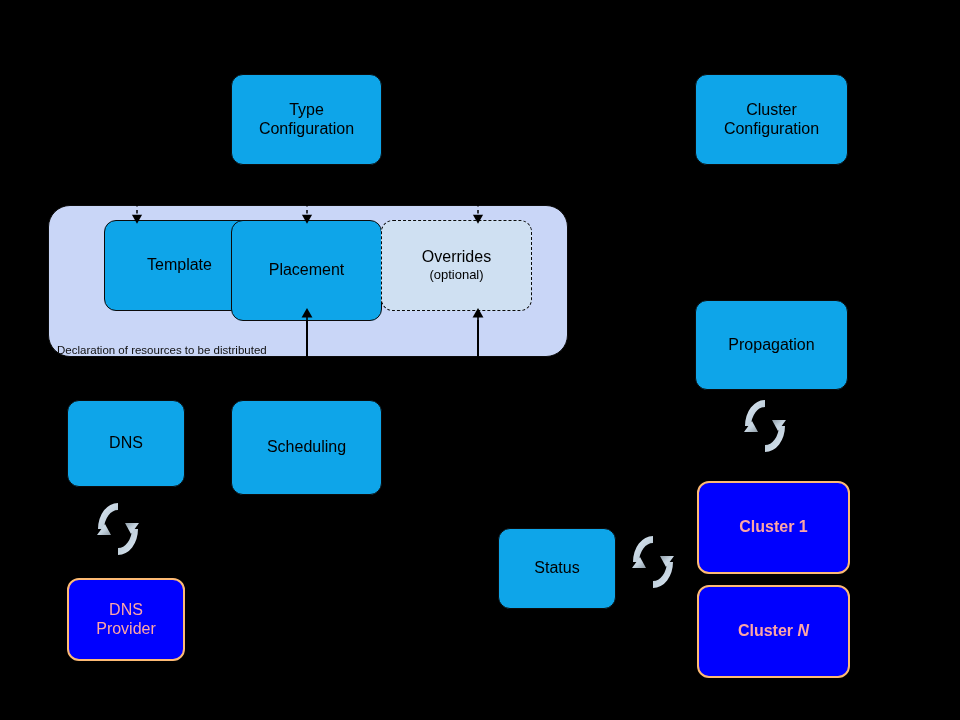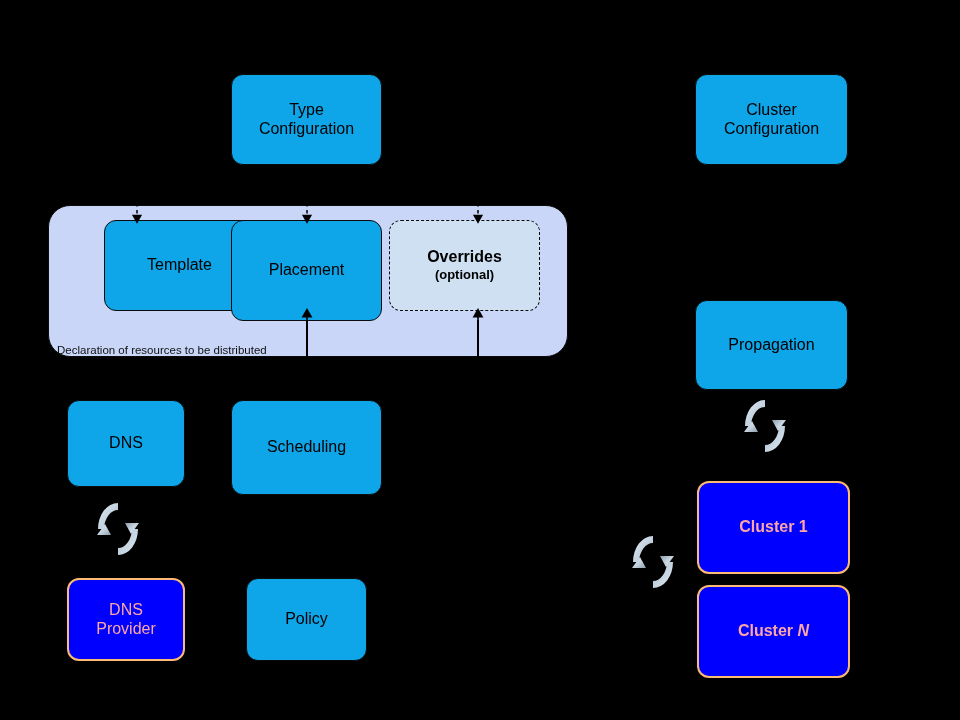--- a/index.html
+++ b/index.html
@@ -55,21 +55,21 @@
   <div class="group" style="left:48px;top:205px;width:520px;height:152px;"></div>
 
   <div class="node lightbox" style="left:62px;top:220px;width:151px;height:91px;margin-left:42px;">
     <span>Template</span>
   </div>
 
   <div class="node lightbox" style="left:231px;top:220px;width:151px;height:101px;">
     <span>Placement</span>
   </div>
 
-  <div class="node dashnode" style="left:389px;top:220px;width:151px;height:91px;font-weight:bold;">
+  <div class="node dashnode" style="left:381px;top:220px;width:151px;height:91px;">
     <span>
       <span class="big">Overrides</span>
       <span class="sub">(optional)</span>
     </span>
   </div>
 
   <div class="caption" style="left:57px;top:332px;">Declaration of resources to be distributed</div>
 
   <div class="vline" style="left:306px;top:320px;height:37px;"></div>
   <div class="vline" style="left:477px;top:320px;height:37px;"></div>
@@ -82,24 +82,24 @@
     <span>
       <span class="big">DNS</span>
       <span class="big">Provider</span>
     </span>
   </div>
 
   <div class="node lightbox" style="left:231px;top:400px;width:151px;height:95px;">
     <span>Scheduling</span>
   </div>
 
-  <div class="node lightbox" style="left:246px;top:578px;width:121px;height:83px;">
-    <span>Policy</span>
+
+  <div class="node lightbox" style="left:498px;top:528px;width:118px;height:81px;">
+    <span>Status</span>
   </div>
-
 
   <div class="node lightbox" style="left:695px;top:300px;width:153px;height:90px;">
     <span>Propagation</span>
   </div>
 
   <div class="node bluebox bold" style="left:697px;top:481px;width:153px;height:93px;">
     <span><span>Cluster </span><span>1</span></span>
   </div>
 
   <div class="node bluebox bold" style="left:697px;top:585px;width:153px;height:93px;">

